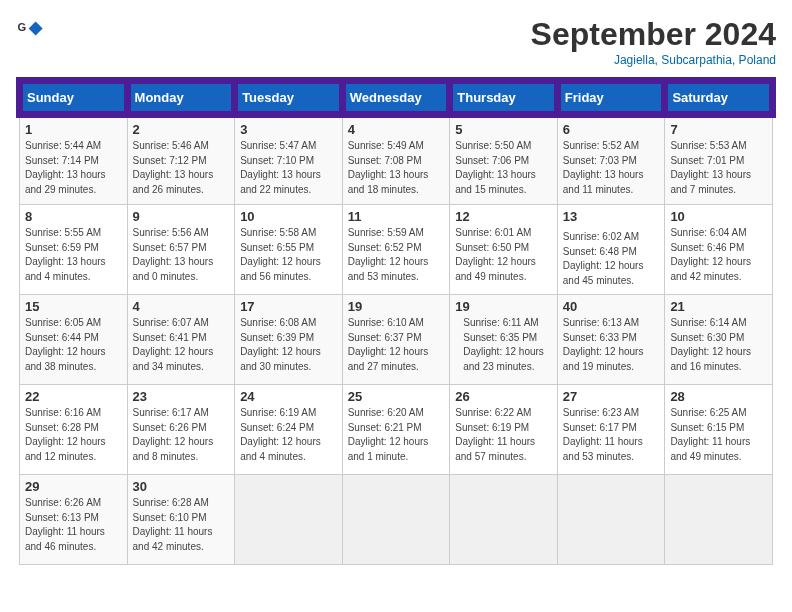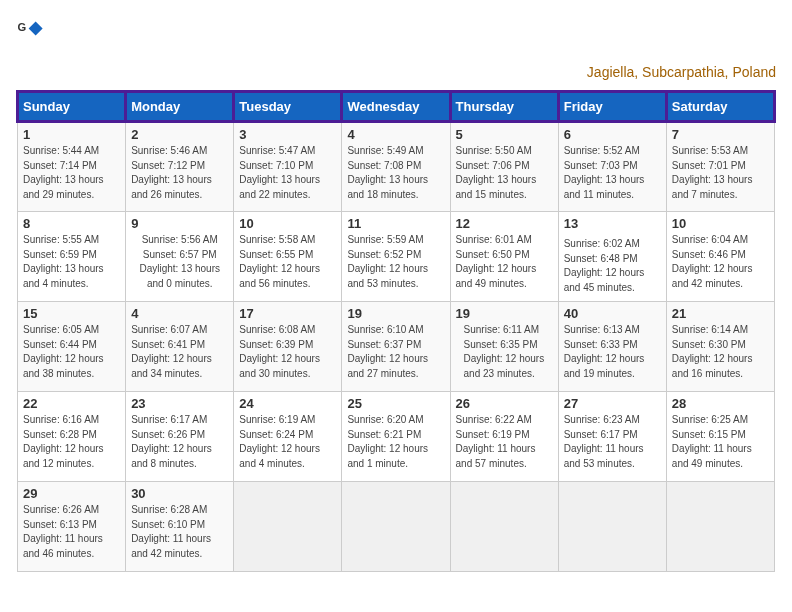--- a/index.html
+++ b/index.html
@@ -39,39 +39,38 @@
     }
     .title-area {
       text-align: right;
     }
     .month-title {
       font-size: 32px;
       font-weight: bold;
       color: #333;
     }
     .location-title {
-      font-size: 14px;
-      color: #a16207;
-      margin-top: 48px;
+      font-size: 12px;
+      color: #0369a1;
     }
     table {
       width: 100%;
       border-collapse: collapse;
       table-layout: fixed;
     }
     thead tr {
       background-color: #1565c0;
       color: #fff;
     }
     thead th {
       padding: 6px 4px;
       font-size: 13px;
       font-weight: bold;
       text-align: left;
-      border: 3px solid #4c1d95;
+      border: 7px solid #4c1d95;
     }
     tbody tr {
       vertical-align: top;
     }
     tbody td {
       border: 1px solid #ccc;
       padding: 4px 5px;
       font-size: 10.5px;
       color: #333;
       height: 90px;
@@ -101,20 +100,21 @@
 <body>
 
 <div class="header-area">
   <div class="logo">
     <svg class="logo-icon" viewBox="0 0 40 40">
       <text x="2" y="22" font-size="16" font-weight="bold" fill="#333">G</text>
       <polygon points="28,8 38,18 28,28 18,18" fill="#1565c0"></polygon>
     </svg>
   </div>
   <div class="title-area">
+    <div class="month-title">September 2024</div>
     <div class="location-title">Jagiella, Subcarpathia, Poland</div>
   </div>
 </div>
 
 <table>
   <thead>
     <tr>
     <th>Sunday</th>
         <th>Monday</th>
         <th>Tuesday</th>
@@ -179,21 +179,21 @@
       <tr>
         <td>
           <span class="day-num">8</span>
           <div class="cell-content" style="white-space: pre-line;">Sunrise: 5:55 AM
 Sunset: 6:59 PM
 Daylight: 13 hours
 and 4 minutes.</div>
         </td>
         <td>
           <span class="day-num">9</span>
-          <div class="cell-content" style="white-space: pre-line; text-align: center;">Sunrise: 5:56 AM
+          <div class="cell-content" style="white-space: pre-line;">Sunrise: 5:56 AM
 Sunset: 6:57 PM
 Daylight: 13 hours
 and 0 minutes.</div>
         </td>
         <td>
           <span class="day-num">10</span>
           <div class="cell-content" style="white-space: pre-line;">Sunrise: 5:58 AM
 Sunset: 6:55 PM
 Daylight: 12 hours
 and 56 minutes.</div>

